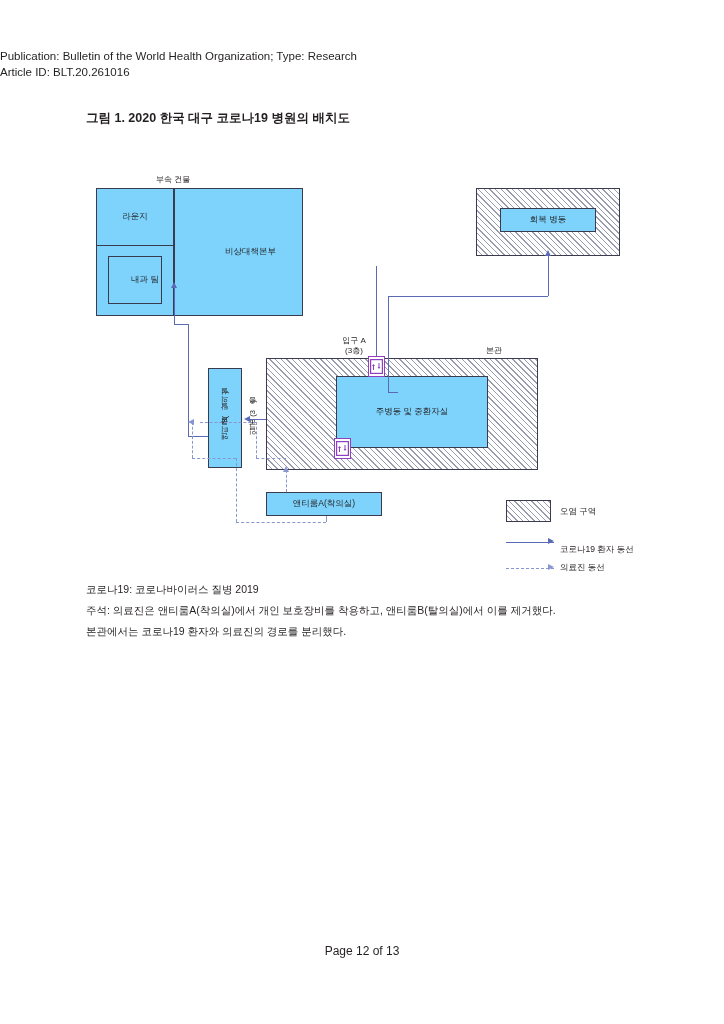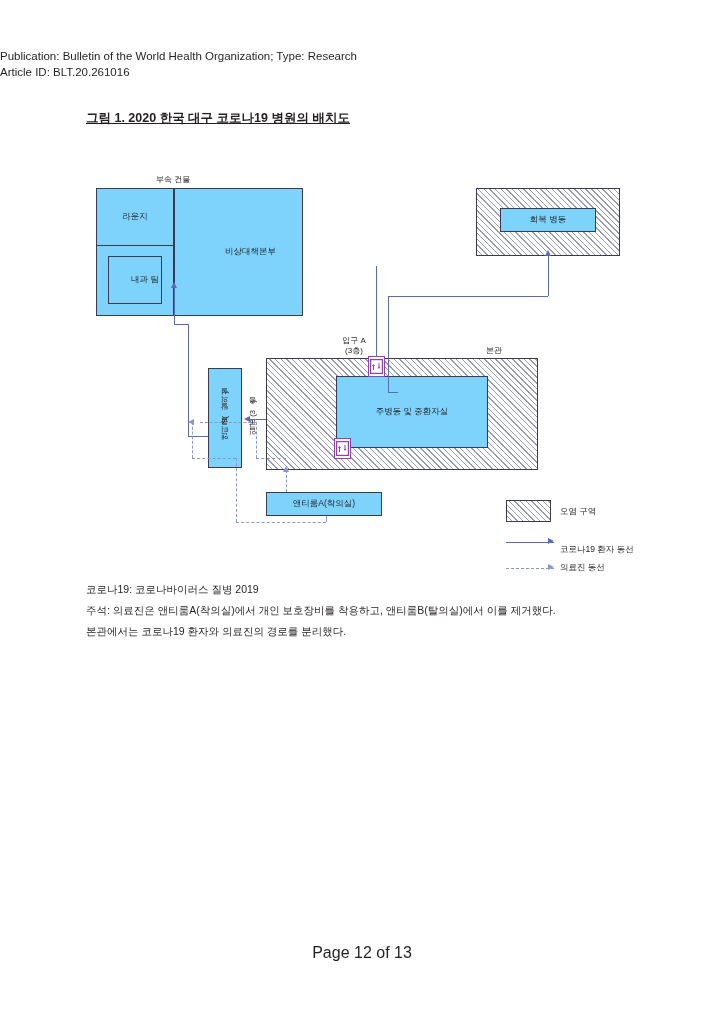--- a/index.html
+++ b/index.html
@@ -28,21 +28,20 @@
     font-size: 11.5px;
     line-height: 16px;
     color: #231f20;
   }
   .fig-title {
     position: absolute;
     top: 110px;
     left: 86px;
     font-size: 12.5px;
     font-weight: bold;
-    text-decoration: underline;
   }
 
   
   .canvas {
     position: absolute;
     top: 160px;
     left: 70px;
     width: 584px;
     height: 420px;
   }
@@ -179,21 +178,21 @@
     font-size: 10.5px;
     line-height: 19px;
   }
   .notes p { margin: 0 0 2px 0; }
   .pagenum {
     position: absolute;
     top: 944px;
     left: 0;
     width: 724px;
     text-align: center;
-    font-size: 16px;
+    font-size: 12px;
   }
 </style>
 </head>
 <body>
 
 <div class="page">
 
   <div class="hdr">
     <div>Publication: Bulletin of the World Health Organization; Type: Research</div>
     <div>Article ID: BLT.20.261016</div>

